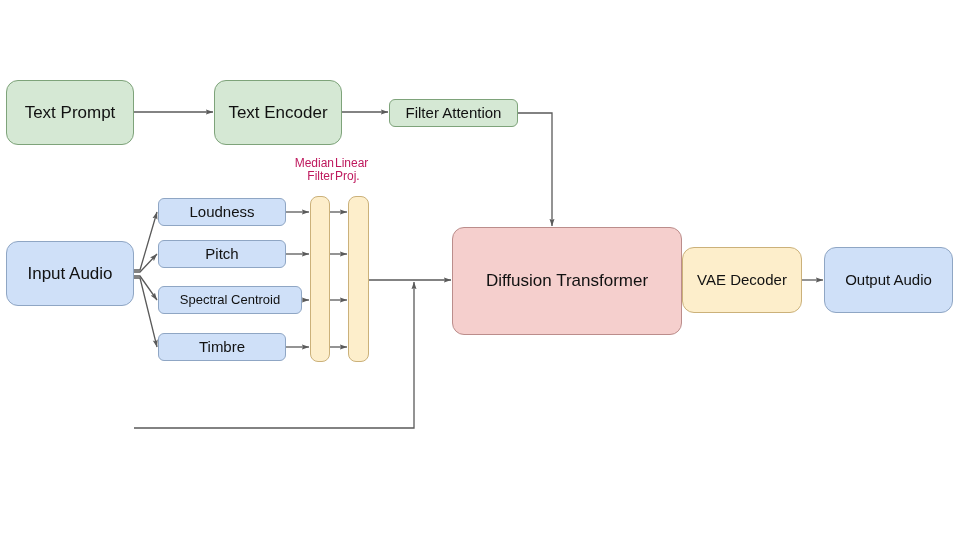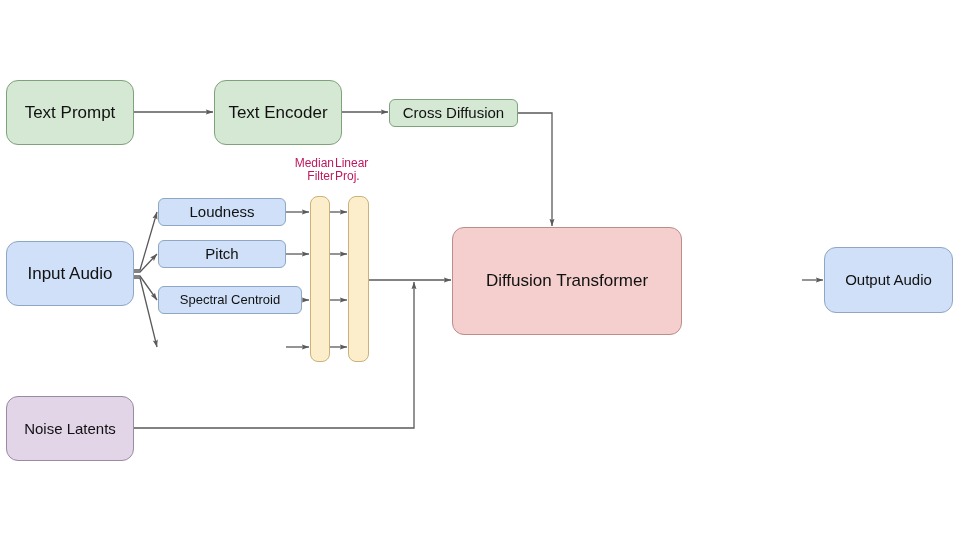--- a/index.html
+++ b/index.html
@@ -107,54 +107,57 @@
 
   <div class="node green r12 fs17" style="left:6px; top:80px; width:128px; height:65px;">
     <span>Text Prompt</span>
   </div>
 
   <div class="node green r12 fs17" style="left:214px; top:80px; width:128px; height:65px;">
     <span>Text Encoder</span>
   </div>
 
   <div class="node green r6 fs15" style="left:389px; top:99px; width:129px; height:28px;">
-    <span>Cross Diffusion</span>
+    <span>Filter Attention</span>
   </div>
 
   <div class="node blue r12 fs17" style="left:6px; top:241px; width:128px; height:65px;">
     <span>Input Audio</span>
   </div>
 
   <div class="node blue r6 fs15" style="left:158px; top:198px; width:128px; height:28px;">
     <span>Loudness</span>
   </div>
 
   <div class="node blue r6 fs15" style="left:158px; top:240px; width:128px; height:28px;">
     <span>Pitch</span>
   </div>
 
   <div class="node blue r6 fs13" style="left:158px; top:286px; width:144px; height:28px;">
     <span>Spectral Centroid</span>
   </div>
 
+  <div class="node blue r6 fs15" style="left:158px; top:333px; width:128px; height:28px;">
+    <span>Timbre</span>
+  </div>
 
   <div class="bar" style="left:310px; top:196px; width:20px; height:166px;"></div>
 
   <div class="bar" style="left:348px; top:196px; width:21px; height:166px;"></div>
 
   <div class="caption right" style="left:282px; top:157px; width:52px;"><span>Median</span><br><span>Filter</span></div>
 
   <div class="caption left" style="left:335px; top:157px; width:56px;"><span>Linear</span><br><span>Proj.</span></div>
 
   <div class="node pink r12 fs17" style="left:452px; top:227px; width:230px; height:108px;">
     <span>Diffusion Transformer</span>
   </div>
 
+  <div class="node yellow r12 fs15" style="left:682px; top:247px; width:120px; height:66px;">
+    <span>VAE Decoder</span>
+  </div>
 
   <div class="node blue r12 fs15" style="left:824px; top:247px; width:129px; height:66px;">
     <span>Output Audio</span>
   </div>
 
-  <div class="node purple r12 fs15" style="left:6px; top:396px; width:128px; height:65px;">
-    <span>Noise Latents</span>
-  </div>
 
 </div>
 
 </body></html>

